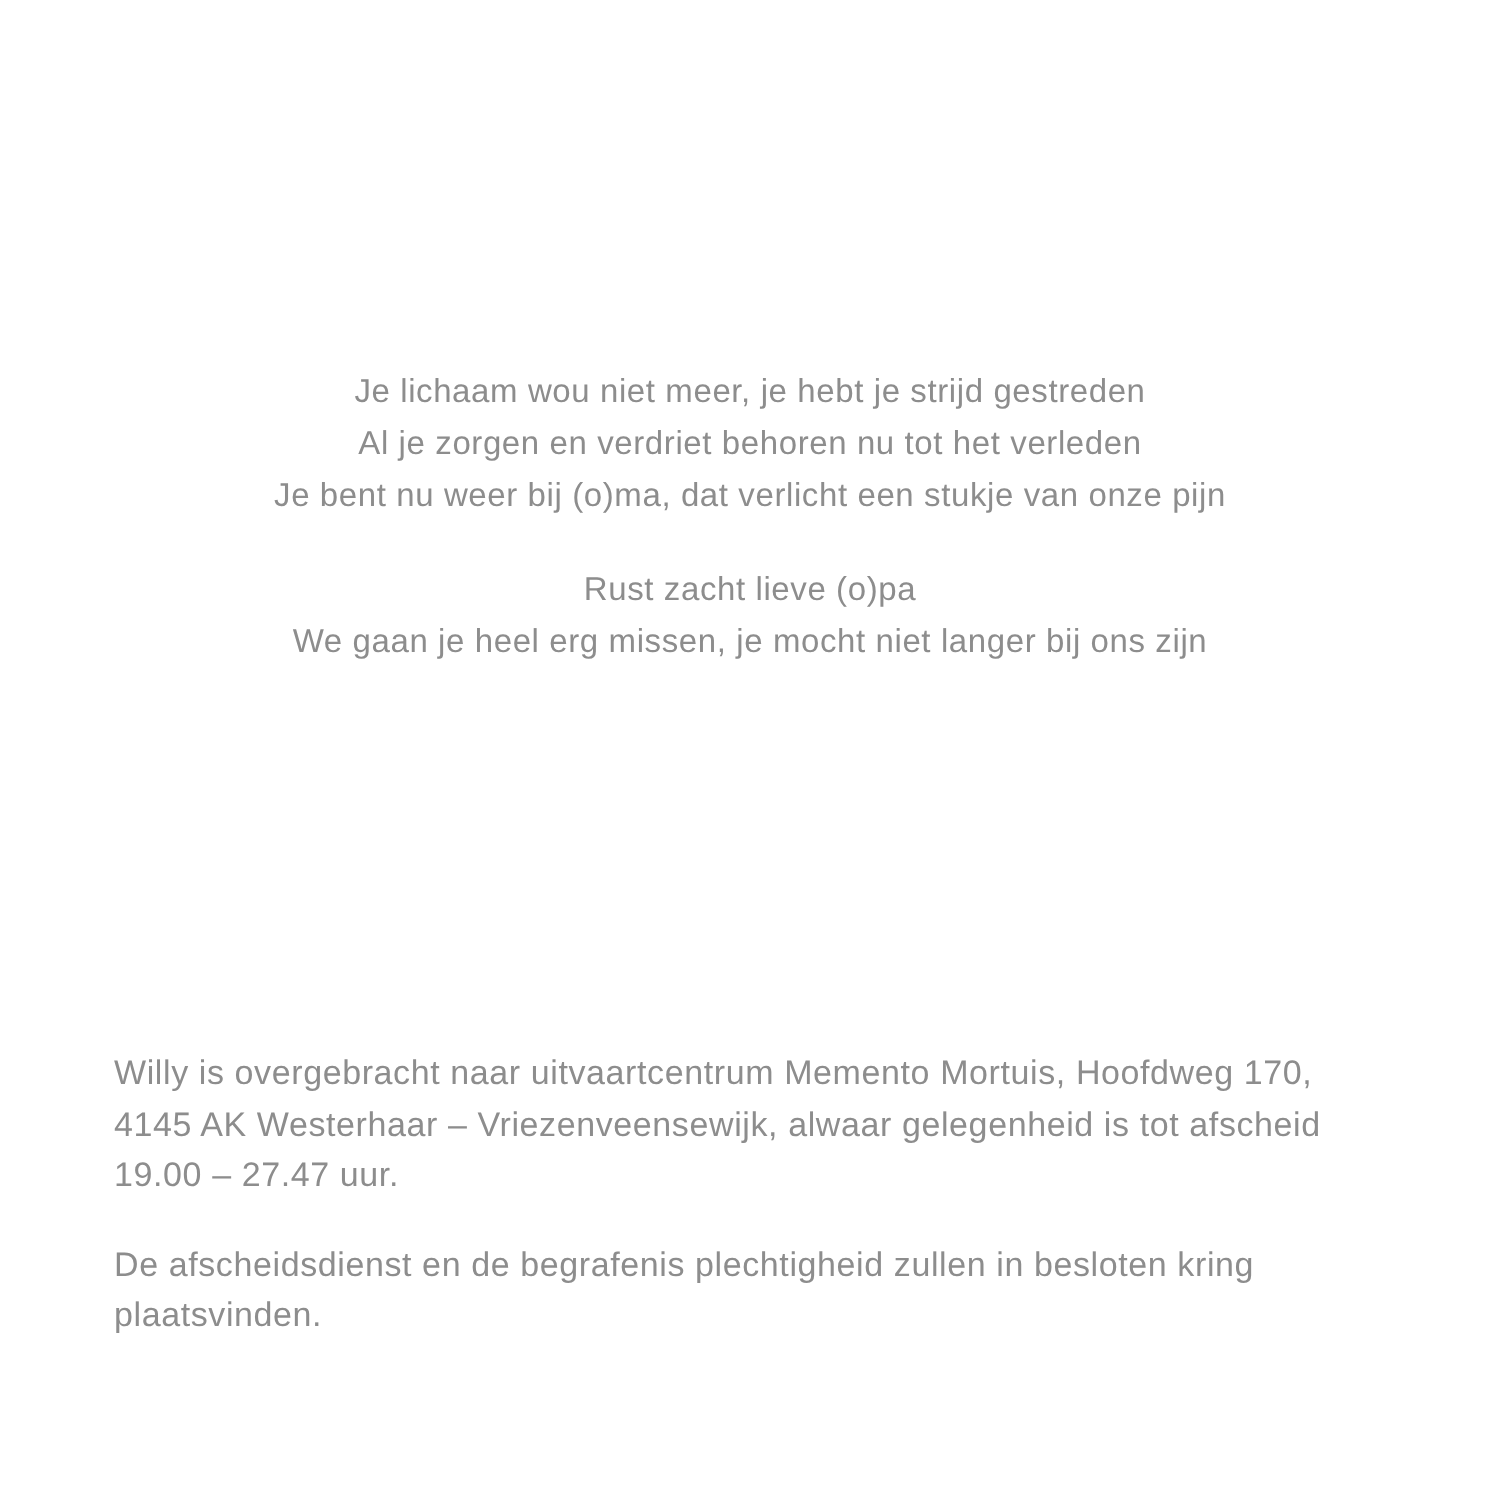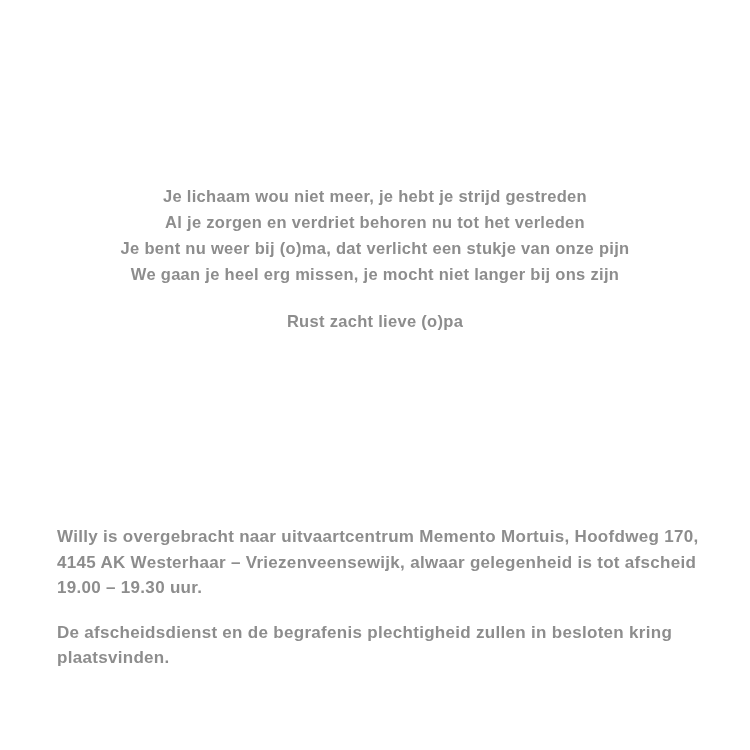--- a/index.html
+++ b/index.html
@@ -38,41 +38,40 @@
     text-align: left;
     font-size: 17px;
     line-height: 25.5px;
     letter-spacing: 0.3px;
   }
   .details-paragraph + .details-paragraph {
     margin-top: 19px;
   }
   .text-line {
     white-space: nowrap;
-    font-weight: bold;
   }
 </style>
 </head>
 <body>
 
 <div class="card" style="background: rgb(255, 255, 255); color: rgb(141, 141, 141);">
 
   <div class="poem-block">
     <div class="text-line">Je lichaam wou niet meer, je hebt je strijd gestreden</div>
     <div class="text-line">Al je zorgen en verdriet behoren nu tot het verleden</div>
     <div class="text-line">Je bent nu weer bij (o)ma, dat verlicht een stukje van onze pijn</div>
+    <div class="text-line poem-closing">Rust zacht lieve (o)pa</div>
     <div class="text-line">We gaan je heel erg missen, je mocht niet langer bij ons zijn</div>
-    <div class="text-line poem-closing">Rust zacht lieve (o)pa</div>
   </div>
 
   <div class="details-block">
     <div class="details-paragraph">
       <div class="text-line">Willy is overgebracht naar uitvaartcentrum Memento Mortuis, Hoofdweg 170,</div>
       <div class="text-line">4145 AK Westerhaar – Vriezenveensewijk, alwaar gelegenheid is tot afscheid</div>
-      <div class="text-line">19.00 – 19.30 uur.</div>
+      <div class="text-line">19.00 – 27.47 uur.</div>
     </div>
     <div class="details-paragraph">
       <div class="text-line">De afscheidsdienst en de begrafenis plechtigheid zullen in besloten kring</div>
       <div class="text-line">plaatsvinden.</div>
     </div>
   </div>
 
 </div>
 
 </body></html>

